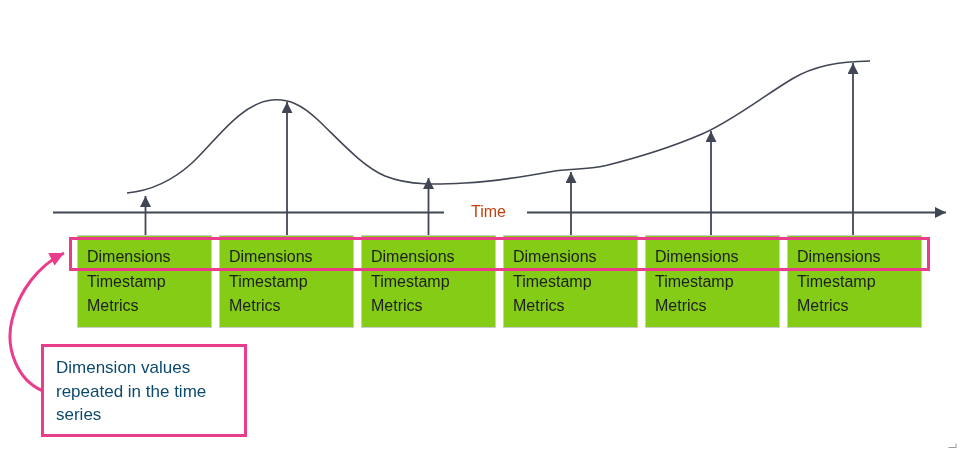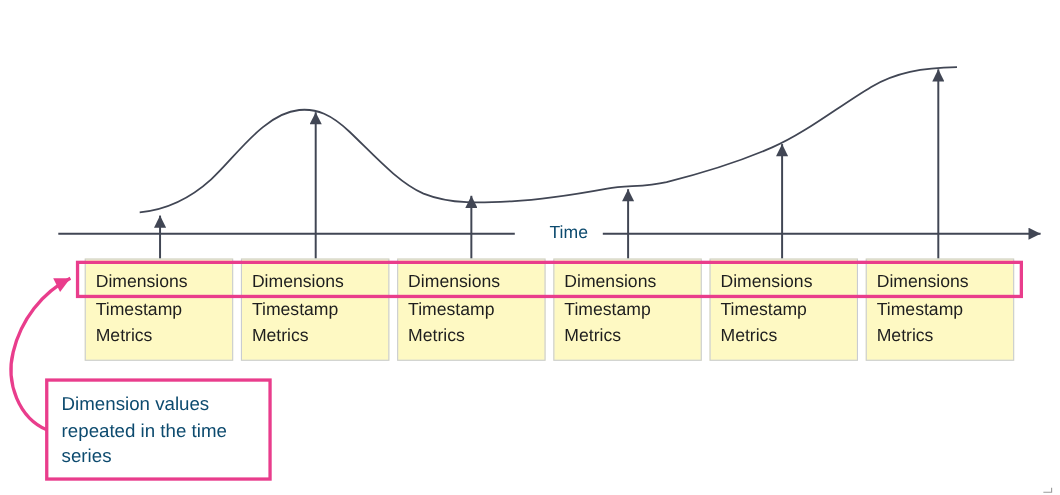--- a/index.html
+++ b/index.html
@@ -14,43 +14,43 @@
   }
   svg.lines-layer {
     position: absolute;
     left: 0; top: 0;
     width: 964px; height: 450px;
     z-index: 1;
     pointer-events: none;
   }
   .time-label {
     position: absolute;
-    left: 486px;
+    left: 444px;
     top: 202px;
     width: 62px;
-    text-align: center;
+    text-align: right;
     font-size: 16px;
     line-height: 20px;
-    color: #0c4a6e;
+    color: #c2410c;
     background: #ffffff;
     z-index: 2;
   }
   .boxes-row {
     position: absolute;
     left: 77px;
     top: 235px;
     display: flex;
     gap: 7px;
     z-index: 2;
   }
   .record-box {
     box-sizing: border-box;
     width: 135px;
     height: 93px;
-    background: #fef9c3;
+    background: #84cc16;
     border: 1px solid #c9ccd2;
     padding: 9px 4px 0 9px;
     font-size: 16px;
     line-height: 24.5px;
     white-space: nowrap;
   }
   .record-box div { display: block; }
   .highlight-rect {
     position: absolute;
     left: 69px;

